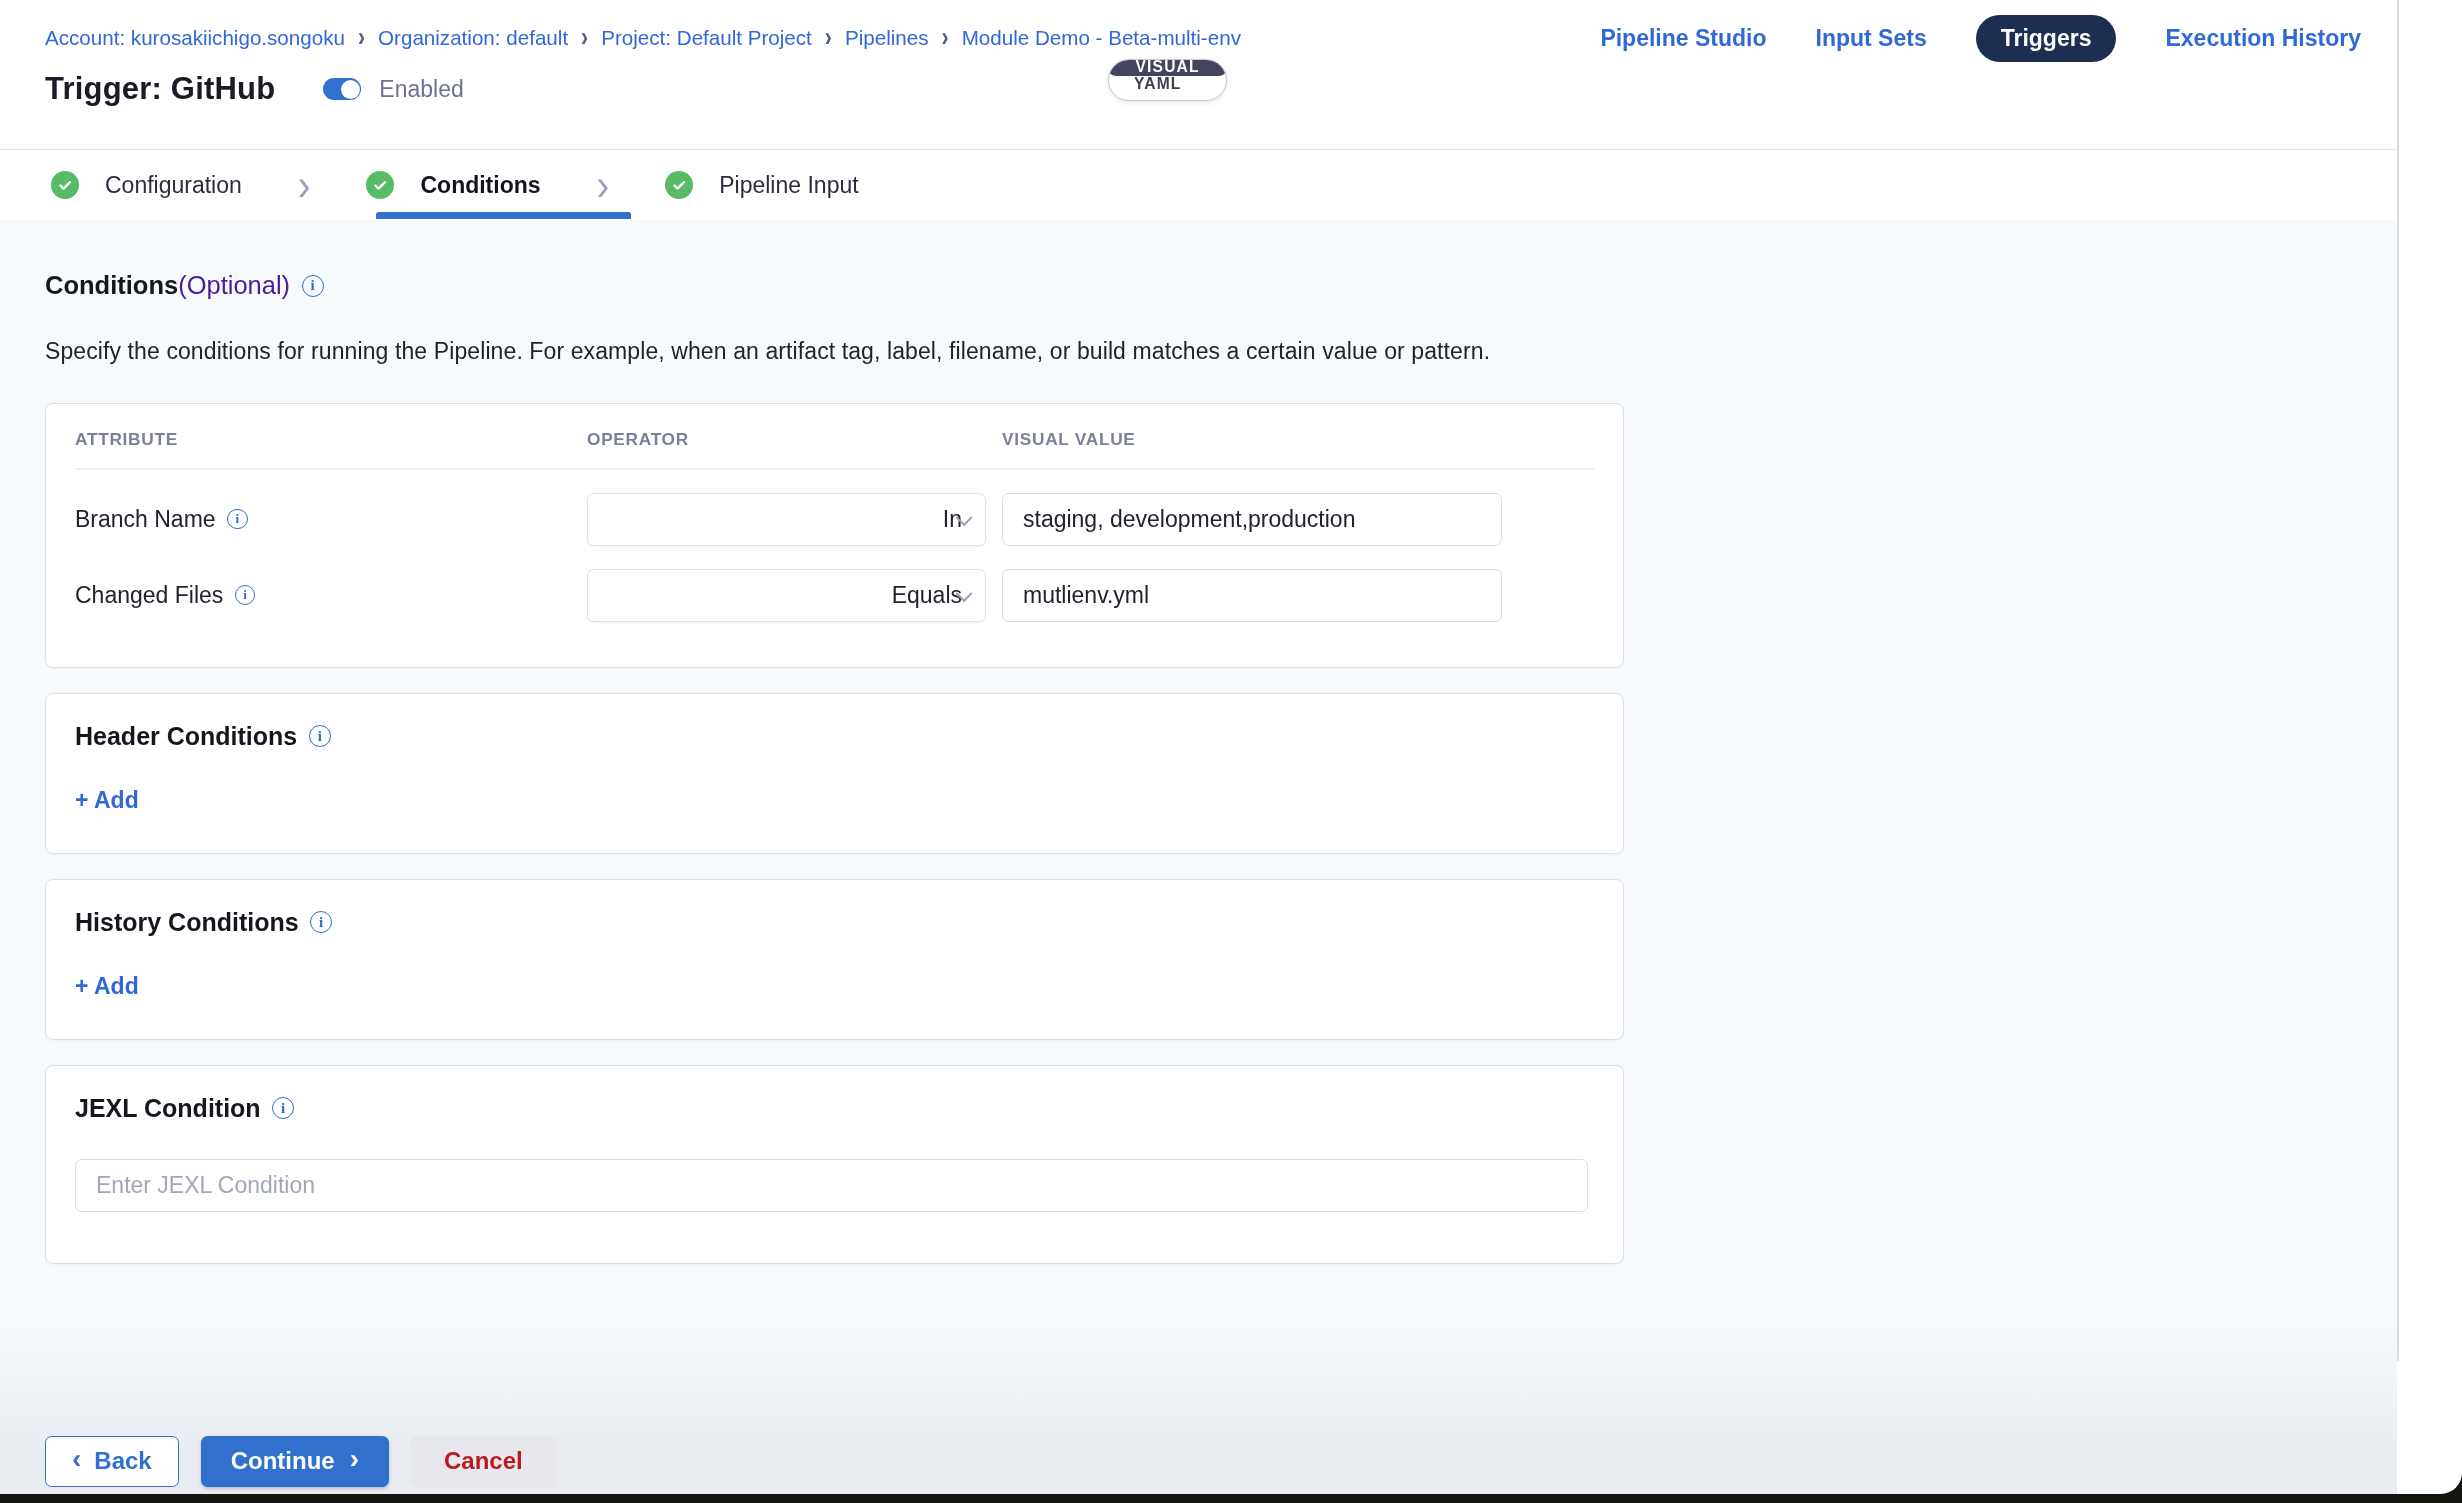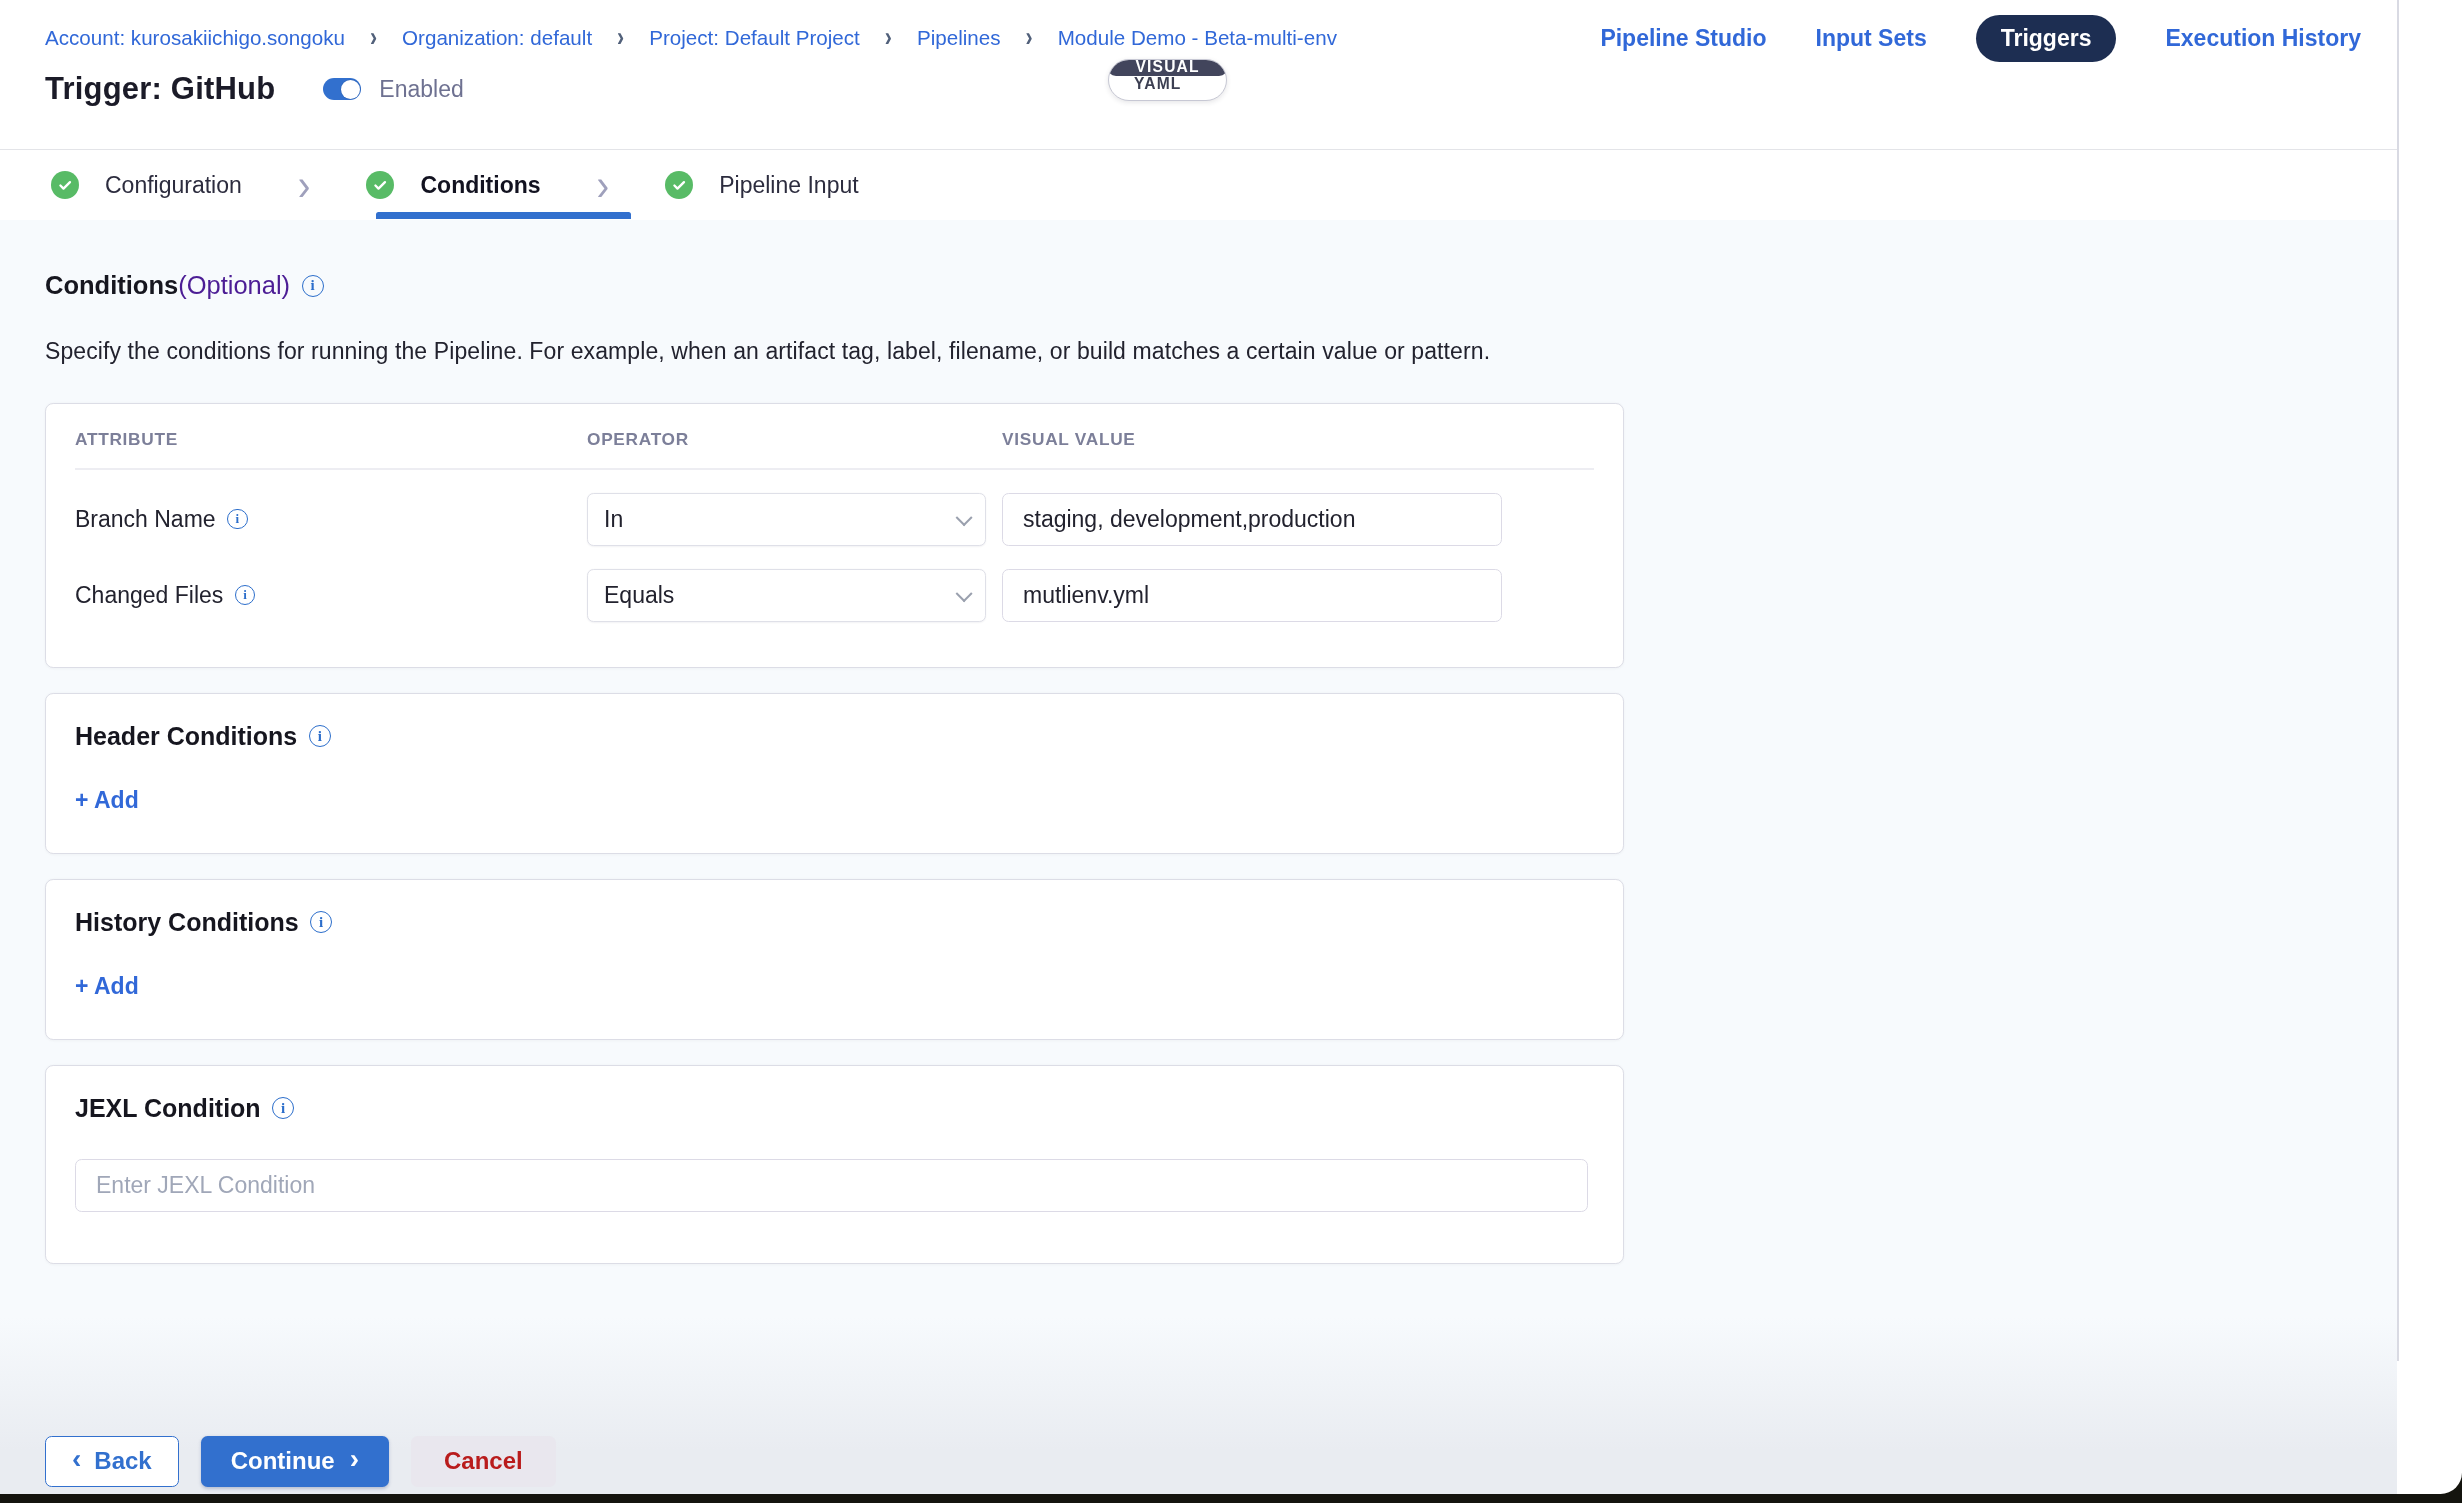--- a/index.html
+++ b/index.html
@@ -20,21 +20,21 @@
     background:#d9dae3;
   }
 
   
   .header {
     position:absolute; left:0; top:0; width:2397px; height:150px;
     background:#fff; border-bottom:1.6px solid #e3e4e8;
   }
   .breadcrumb {
     position:absolute; left:45px; top:25px;
-    display:flex; align-items:center; gap:25px; font-size:20.6px;
+    display:flex; align-items:center; gap:13px; font-size:20.6px;
   }
   .crumb { color:#3168d8; text-decoration:none; cursor:pointer; }
   .crumb-sep { color:#51607a; font-size:21.4px; font-weight:700; transform:scaleY(1.25); }
   .top-nav {
     position:absolute; right:36px; top:15px;
     display:flex; align-items:center; gap:49px;
   }
   .nav-link { color:#3168d8; font-size:23px; font-weight:700; cursor:pointer; }
   .nav-pill {
     background:#1d2e52; color:#ffffff; font-size:23px; font-weight:700;
@@ -107,22 +107,23 @@
   }
   .card-table { margin-top:38px; padding:25px 29px 45px 29px; }
   .cond-grid { display:grid; grid-template-columns:512px 415px 1fr; align-items:center; }
   .col-header { font-size:17.3px; font-weight:700; color:#7c7f99; letter-spacing:0.7px; }
   .grid-divider { grid-column:1 / 4; height:1.6px; background:#ededf2; margin-top:18px; }
   .row-label { display:flex; align-items:center; font-size:23px; color:#22222e; margin-top:23px; }
   .row-label .info-icon { width:20.6px; height:20.6px; font-size:13px; }
   .fake-select {
     margin-top:23px; width:399px; height:53px; background:#fff;
     border:1.6px solid #dfe0e8; border-radius:6.6px; display:flex; align-items:center;
-    padding:0 16px; font-size:23px; color:#22222e; cursor:pointer; position:relative;
+    padding:0 23px; font-size:23px; color:#22222e; cursor:pointer; position:relative;
     box-shadow:0 0.8px 1.6px rgba(40,41,61,.06);
+    justify-content:flex-end;
   }
   .caret {
     position:absolute; right:18px; top:20px; width:11.5px; height:11.5px;
     border-right:2.5px solid #9aa0ae; border-bottom:2.5px solid #9aa0ae;
     transform:rotate(45deg) translateY(-3.3px);
   }
   .value-input, .jexl-input {
     height:53px; background:#fff; border:1.6px solid #dcdae6; border-radius:6.6px;
     font-size:23px; color:#22222e; padding:0 20px;
     font-family:"Liberation Sans", sans-serif; outline:none;

